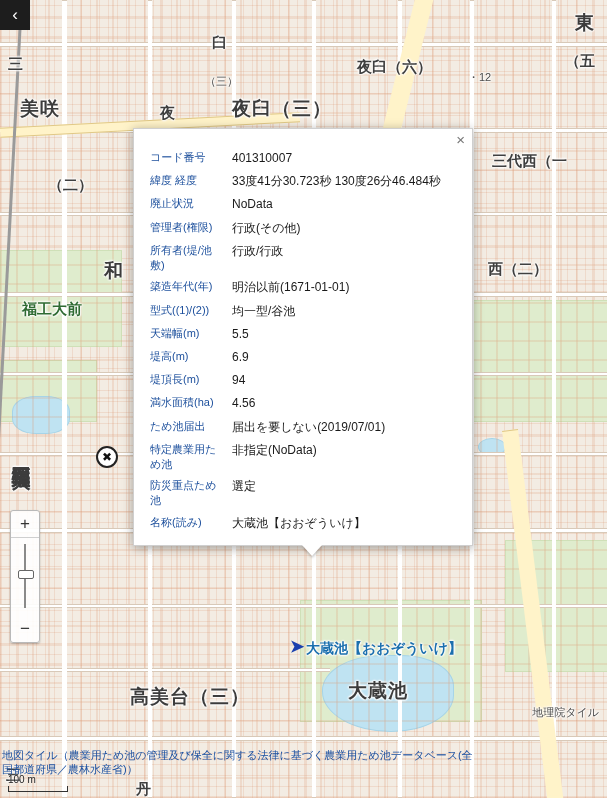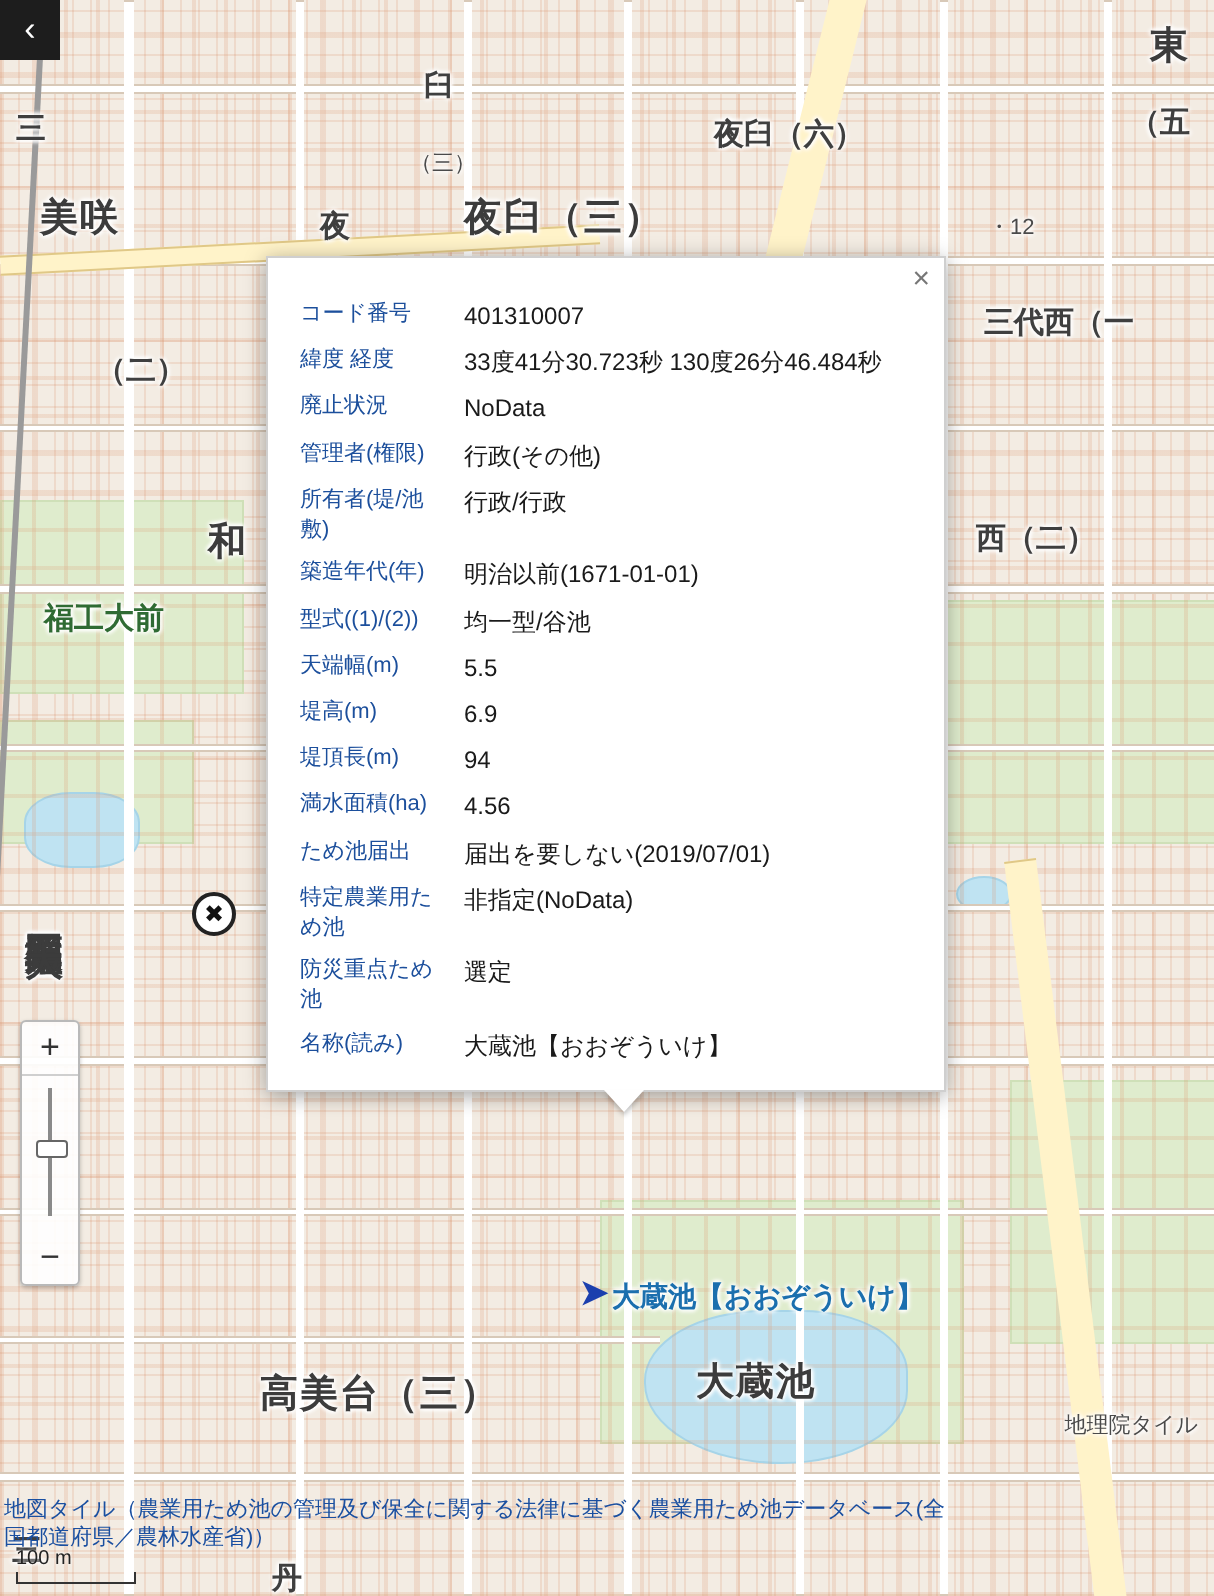--- a/index.html
+++ b/index.html
@@ -312,21 +312,21 @@
 
     <div class="road-major" style="left:430px;top:-60px;width:18px;height:560px;transform:rotate(14deg);transform-origin:top center;"></div>
     <div class="road-major" style="left:502px;top:430px;width:16px;height:420px;transform:rotate(-7deg);transform-origin:top center;"></div>
     <div class="road-major" style="left:0px;top:120px;width:300px;height:10px;transform:rotate(-3deg);"></div>
 
     <div class="rail" style="left:20px;top:0px;width:3px;height:798px;transform:rotate(3deg);transform-origin:top center;"></div>
 
     <div class="maplabel big" style="left:575px;top:10px;">東</div>
     <div class="maplabel mid" style="left:565px;top:52px;">（五</div>
     <div class="maplabel mid" style="left:357px;top:58px;">夜臼（六）</div>
-    <div class="maplabel" style="left:494px;top:70px;margin-top:36px;">・12</div>
+    <div class="maplabel" style="left:468px;top:70px;">・12</div>
     <div class="maplabel mid" style="left:212px;top:34px;">臼</div>
     <div class="maplabel mid" style="left:8px;top:55px;">三</div>
     <div class="maplabel" style="left:205px;top:74px;">（三）</div>
     <div class="maplabel mid" style="left:160px;top:104px;">夜</div>
     <div class="maplabel big" style="left:232px;top:96px;">夜臼（三）</div>
     <div class="maplabel big" style="left:20px;top:96px;">美咲</div>
     <div class="maplabel mid" style="left:492px;top:152px;">三代西（一</div>
     <div class="maplabel mid" style="left:48px;top:176px;">（二）</div>
     <div class="maplabel big" style="left:104px;top:258px;">和</div>
     <div class="maplabel mid" style="left:488px;top:260px;">西（二）</div>

